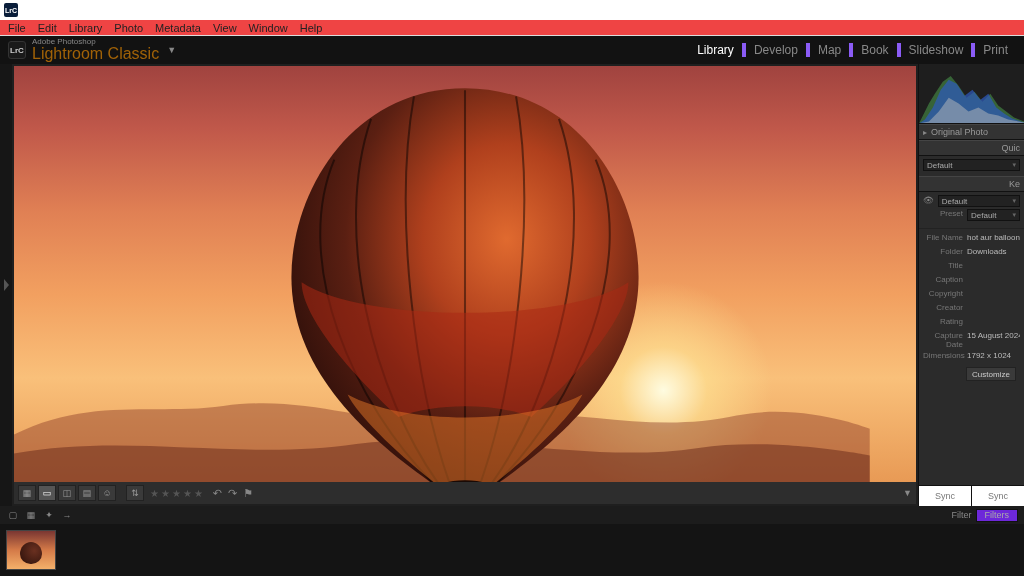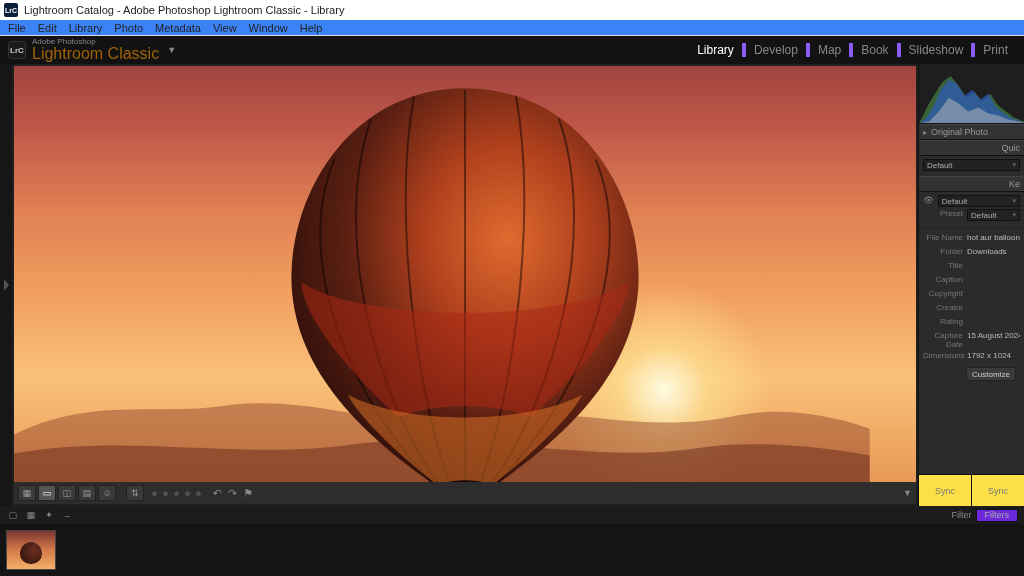--- a/index.html
+++ b/index.html
@@ -3,21 +3,21 @@
 <meta charset="utf-8">
 <style>
 *{margin:0;padding:0;box-sizing:border-box;font-family:"Segoe UI",Tahoma,sans-serif;user-select:none}
 html,body{width:1024px;height:576px;background:#fff;overflow:hidden}
 
 
 .titlebar{height:20px;background:#fff;display:flex;align-items:center;padding:0 4px;font-size:11px;color:#222}
 .titlebar .appicon{width:14px;height:14px;margin-right:6px;background:#0a1e3a;border-radius:2px;position:relative;display:flex;align-items:center;justify-content:center;color:#fff;font-size:7px;font-weight:bold}
 
 
-.winmenu{height:16px;background:#3b82f6;display:flex;align-items:center;padding:0 2px;font-size:11px;color:#222;border-bottom:1px solid #dcdcdc}
+.winmenu{height:16px;background:#ef4444;display:flex;align-items:center;padding:0 2px;font-size:11px;color:#222;border-bottom:1px solid #dcdcdc}
 .winmenu span{padding:0 6px;cursor:default}
 
 
 .app{position:absolute;top:36px;left:0;right:0;bottom:0;background:#000}
 
 
 .appheader{height:28px;background:#121212;display:flex;align-items:center;padding:0 8px;position:relative}
 .brandicon{width:18px;height:18px;background:#1a1a1a;border:1px solid #333;border-radius:3px;display:flex;align-items:center;justify-content:center;color:#ccc;font-size:8px;font-weight:bold;margin-right:6px}
 .brandtext{display:flex;flex-direction:column;line-height:1;color:#ccc}
 .brandtext .small{font-size:8px;color:#888}
@@ -65,40 +65,39 @@
 .phead{height:16px;background:#333;border-top:1px solid #444;border-bottom:1px solid #111;display:flex;align-items:center;padding:0 4px;color:#999;font-size:9px}
 .phead.rt{justify-content:flex-end}
 .phead .tri{margin-right:4px;color:#888;font-size:8px}
 .pbody{padding:3px 4px;font-size:8.5px;color:#999}
 .row{display:flex;align-items:flex-start;margin-bottom:2px;min-height:12px}
 .row .lab{width:44px;text-align:right;padding-right:4px;color:#777;font-size:8px}
 .row .val{flex:1;color:#bbb;font-size:8px;overflow:hidden;white-space:nowrap}
 .ddown{flex:1;height:12px;background:#222;border:1px solid #111;color:#aaa;font-size:8px;display:flex;align-items:center;padding:0 3px;justify-content:space-between}
 .ddown::after{content:"▾";font-size:7px;color:#666}
 .custbtn{height:14px;background:#3a3a3a;border:1px solid #222;color:#ccc;font-size:8px;display:flex;align-items:center;justify-content:center;margin:4px 4px 0 auto;width:50px;cursor:pointer}
-.syncrow{margin-top:auto;height:32px;background:#fde047;border-top:1px solid #111;display:flex}
+.syncrow{margin-top:auto;height:21px;background:#ffffff;border-top:1px solid #111;display:flex}
 .syncrow div{flex:1;display:flex;align-items:center;justify-content:center;color:#777;font-size:9px;border-left:1px solid #111;cursor:pointer}
 .syncrow div:first-child{border-left:none}
 
 
 .sky{position:absolute;inset:0;background:
  radial-gradient(circle at 72% 78%,rgba(255,255,230,.95) 0%,rgba(255,230,150,.6) 6%,rgba(255,200,120,0) 15%),
  linear-gradient(180deg,#a0433f 0%,#c0584a 15%,#e08054 35%,#f2a060 55%,#f9c07a 75%,#e89a55 100%)}
 .hills{position:absolute;left:0;right:0;bottom:0;height:32%}
 .balloon-svg{position:absolute;left:50%;top:3%;transform:translateX(-50%);width:68%;height:108%}
 
 .thumb .tsky{position:absolute;inset:0;background:linear-gradient(180deg,#7a3632 0%,#d47a48 50%,#f4b06a 100%)}
 .thumb .tball{position:absolute;left:50%;top:30%;transform:translateX(-50%);width:22px;height:22px;border-radius:50% 50% 48% 48%/55% 55% 45% 45%;background:radial-gradient(circle at 65% 40%,#6a3020,#2a100a)}
 </style>
 </head>
 <body>
 
 <div class="titlebar">
   <div class="appicon">LrC</div>
-  <span>Lightroom Catalog - Adobe Photoshop Lightroom Classic - Library</span>
 </div>
 
 <div class="winmenu">
   <span>File</span>
   <span>Edit</span>
   <span>Library</span>
   <span>Photo</span>
   <span>Metadata</span>
   <span>View</span>
   <span>Window</span>

